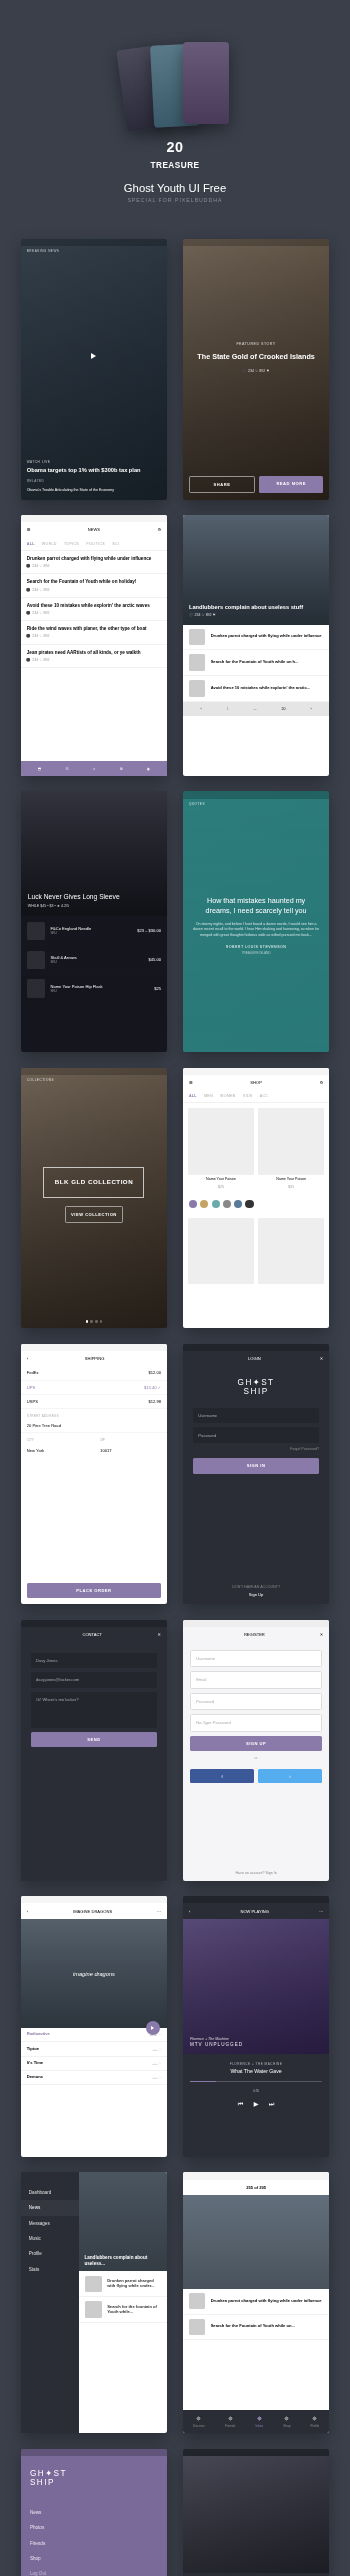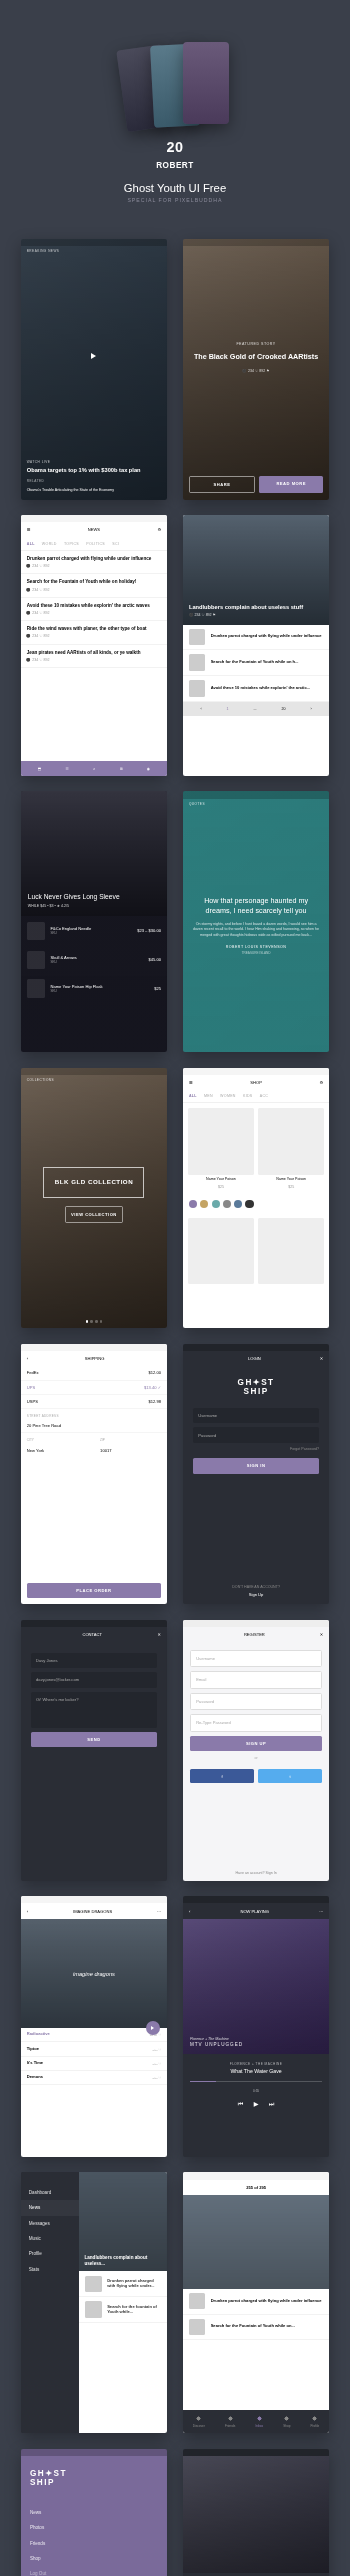--- a/index.html
+++ b/index.html
@@ -33,21 +33,21 @@
 .thumb{width:16.5px;height:16.5px;background:#ccc;border-radius:1.5px;flex-shrink:0}
 .row-content{flex:1}
 .row-title{font-size:4.1px;font-weight:600;line-height:1.2}
 .row-meta{font-size:3.1px;color:#999;margin-top:1px}
 .btn{padding:5.2px;text-align:center;font-size:4.1px;font-weight:600;letter-spacing:0.5px;text-transform:uppercase;border-radius:1.5px}
 .btn-purple{background:#8a7aaa;color:#fff}
 .btn-outline{border:0.5px solid rgba(255,255,255,.5);color:#fff}
 .input{padding:5.2px;background:rgba(0,0,0,.15);border-radius:1.5px;font-size:4.1px;color:#aaa;margin-bottom:4.1px}
 .input-light{padding:5.2px;background:#fff;border:0.5px solid #ddd;border-radius:1.5px;font-size:4.1px;color:#aaa;margin-bottom:4.1px}
 .center-content{flex:1;display:flex;flex-direction:column;justify-content:center;align-items:center;padding:10.3px;text-align:center}
-.logo{font-size:8.2px;font-weight:700;letter-spacing:1.5px}
+.logo{font-size:8.2px;font-weight:400;letter-spacing:1.5px}
 .big-text{font-size:7.2px;font-weight:300;line-height:1.4;margin-bottom:6.2px}
 .small-text{font-size:3.6px;line-height:1.5;opacity:.8}
 .author{font-size:3.6px;letter-spacing:0.5px;margin-top:7.2px}
 .source{font-size:3.1px;opacity:.6;margin-top:1.5px}
 .bottom-bar{display:flex;justify-content:space-around;padding:5.2px;background:rgba(0,0,0,.1);font-size:3.6px}
 .shop-grid{display:grid;grid-template-columns:1fr 1fr;gap:4.1px;padding:5.2px}
 .shop-item{aspect-ratio:1;background:#eee;border-radius:1.5px}
 .shop-label{font-size:3.6px;padding:2.1px 0;text-align:center}
 .swatch-row{display:flex;gap:3.1px;padding:4.1px 6.2px}
 .swatch{width:8.2px;height:8.2px;border-radius:50%}
@@ -86,21 +86,21 @@
 </head>
 <body>
 
 <div class="container">
 <div class="hero">
   <div class="hero-imgs">
     <div class="hero-img"></div>
         <div class="hero-img"></div>
         <div class="hero-img"></div>
   </div>
-  <div class="badge"><span>20</span><br><span style="font-size:8.2px">ROBERT</span></div>
+  <div class="badge"><span>20</span><br><span style="font-size:8.2px">TREASURE</span></div>
   <div class="title">Ghost Youth UI Free</div>
   <div class="subtitle">SPECIAL FOR PIXELBUDDHA</div>
 </div>
 
 <div class="grid">
 
 <div class="screen photo-bg">
   <div class="status"></div>
   <div class="breaking">BREAKING NEWS</div>
   <div style="flex:1;display:flex;align-items:center;justify-content:center">
@@ -110,21 +110,21 @@
   <div class="headline">Obama targets top 1% with $300b tax plan</div>
   <div class="related">RELATED</div>
   <div class="related-item">Obama's Trouble Articulating the State of the Economy</div>
   <div style="height:5.2px"></div>
 </div>
 
 <div class="screen photo-bg2">
   <div class="status"></div>
   <div class="center-content">
     <div class="small-text" style="letter-spacing:0.5px;margin-bottom:5.2px">FEATURED STORY</div>
-    <div class="big-text" style="font-weight:600">The Black Gold of Crooked AARtists</div>
+    <div class="big-text" style="font-weight:600">The State Gold of Crooked Islands</div>
     <div class="small-text">⚫ 234  ♡ 892  ⚑</div>
   </div>
   <div class="action-row">
     <div class="btn btn-outline">SHARE</div>
     <div class="btn btn-purple">READ MORE</div>
   </div>
 </div>
 
 <div class="screen">
   <div class="status" style="background:#f5f5f5"></div>
@@ -231,21 +231,21 @@
             <div class="cart-sku">SKU</div>
           </div>
           <div class="cart-price">$25</div>
         </div>
 </div>
 
 <div class="screen teal-bg">
   <div class="status"></div>
   <div class="overlay-label" style="top:10.3px;left:6.2px">QUOTES</div>
   <div class="center-content">
-    <div class="big-text">How that personage haunted my dreams, I need scarcely tell you</div>
+    <div class="big-text">How that mistakes haunted my dreams, I need scarcely tell you</div>
     <div class="small-text">On stormy nights, and before I hunt baard a dozen words, I would see him a dozen recent recall to the world. I hear Him shaking and harrowing, so when he merged with great thoughts hideous wide as wilted pursued me back...</div>
     <div class="author">ROBERT LOUIS STEVENSON</div>
     <div class="source">TREASURE ISLAND</div>
   </div>
 </div>
 
 <div class="screen photo-bg2">
   <div class="status"></div>
   <div class="overlay-label" style="top:10.3px;left:6.2px">COLLECTIONS</div>
   <div class="center-content">

